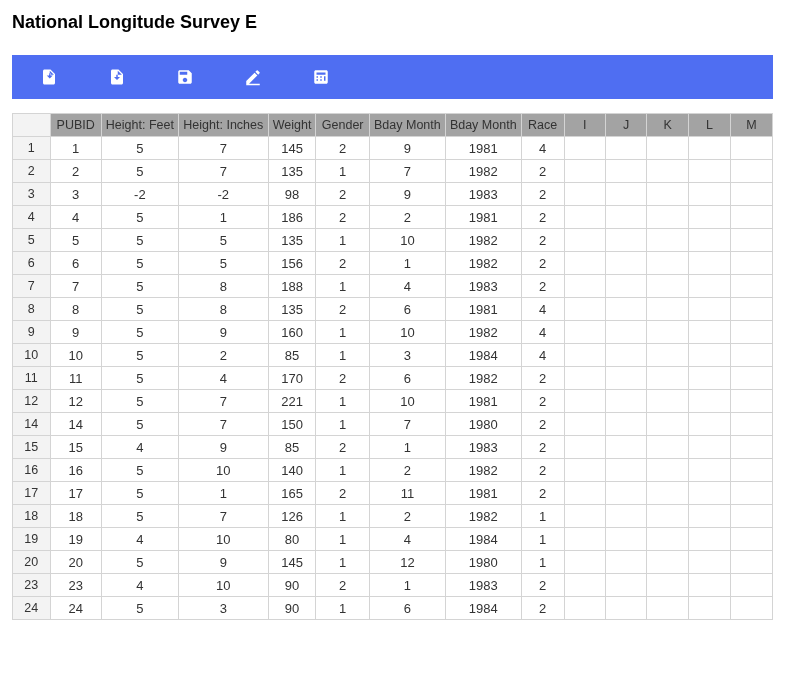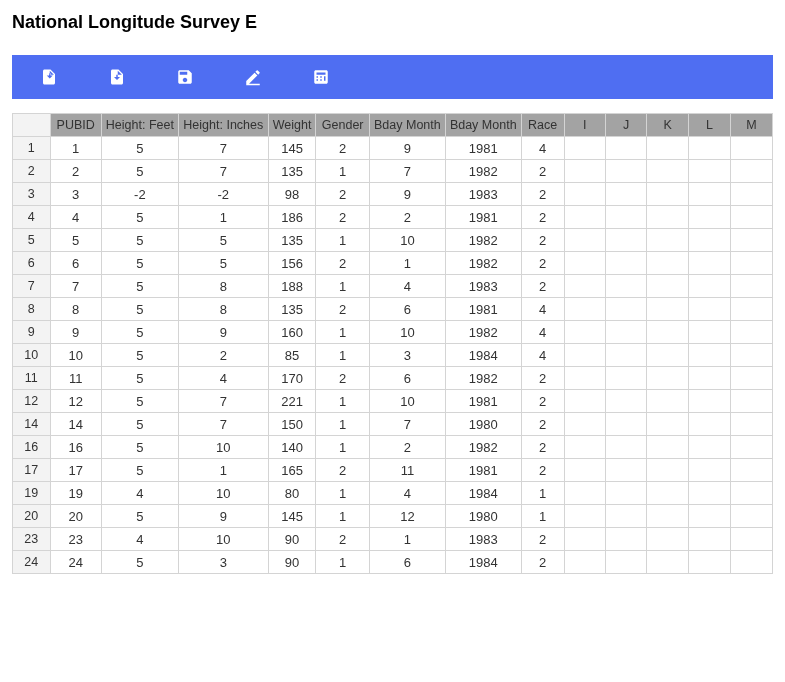--- a/index.html
+++ b/index.html
@@ -334,20 +334,36 @@
           <td class="c5">7</td>
           <td class="c6">1980</td>
           <td class="c7">2</td>
           <td class="ce"></td>
           <td class="ce"></td>
           <td class="ce"></td>
           <td class="ce"></td>
           <td class="ce"></td>
         </tr>
         <tr>
+          <th class="rowhdr">15</th>
+          <td class="c0">15</td>
+          <td class="c1">4</td>
+          <td class="c2">9</td>
+          <td class="c3">85</td>
+          <td class="c4">2</td>
+          <td class="c5">1</td>
+          <td class="c6">1983</td>
+          <td class="c7">2</td>
+          <td class="ce"></td>
+          <td class="ce"></td>
+          <td class="ce"></td>
+          <td class="ce"></td>
+          <td class="ce"></td>
+        </tr>
+        <tr>
           <th class="rowhdr">16</th>
           <td class="c0">16</td>
           <td class="c1">5</td>
           <td class="c2">10</td>
           <td class="c3">140</td>
           <td class="c4">1</td>
           <td class="c5">2</td>
           <td class="c6">1982</td>
           <td class="c7">2</td>
           <td class="ce"></td>
@@ -359,20 +375,36 @@
         <tr>
           <th class="rowhdr">17</th>
           <td class="c0">17</td>
           <td class="c1">5</td>
           <td class="c2">1</td>
           <td class="c3">165</td>
           <td class="c4">2</td>
           <td class="c5">11</td>
           <td class="c6">1981</td>
           <td class="c7">2</td>
+          <td class="ce"></td>
+          <td class="ce"></td>
+          <td class="ce"></td>
+          <td class="ce"></td>
+          <td class="ce"></td>
+        </tr>
+        <tr>
+          <th class="rowhdr">18</th>
+          <td class="c0">18</td>
+          <td class="c1">5</td>
+          <td class="c2">7</td>
+          <td class="c3">126</td>
+          <td class="c4">1</td>
+          <td class="c5">2</td>
+          <td class="c6">1982</td>
+          <td class="c7">1</td>
           <td class="ce"></td>
           <td class="ce"></td>
           <td class="ce"></td>
           <td class="ce"></td>
           <td class="ce"></td>
         </tr>
         <tr>
           <th class="rowhdr">19</th>
           <td class="c0">19</td>
           <td class="c1">4</td>

